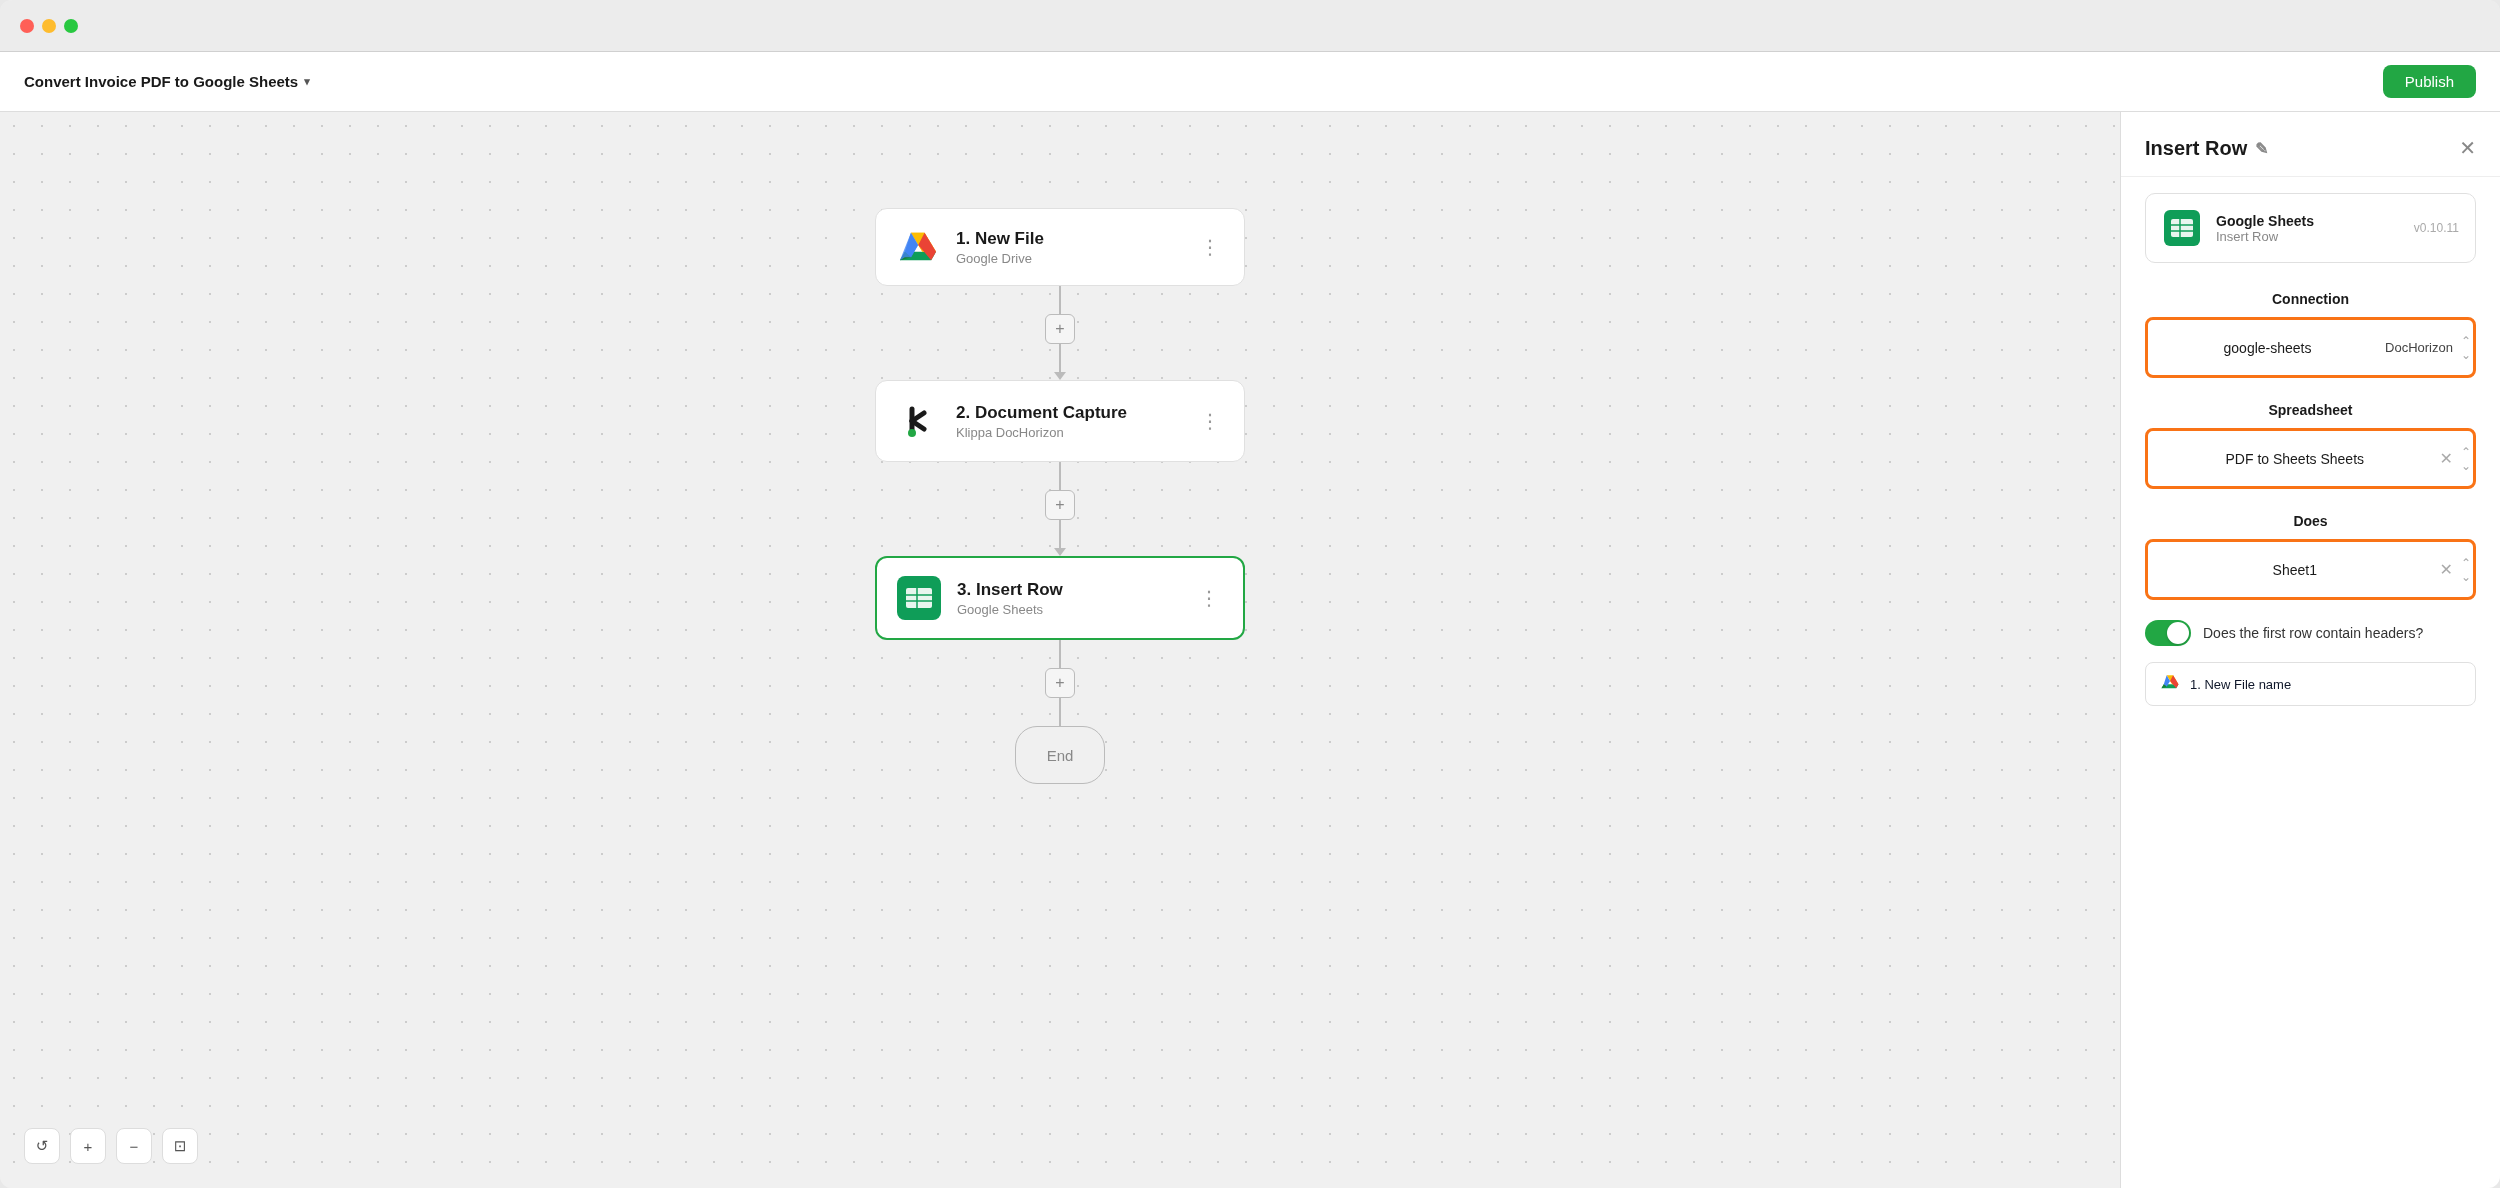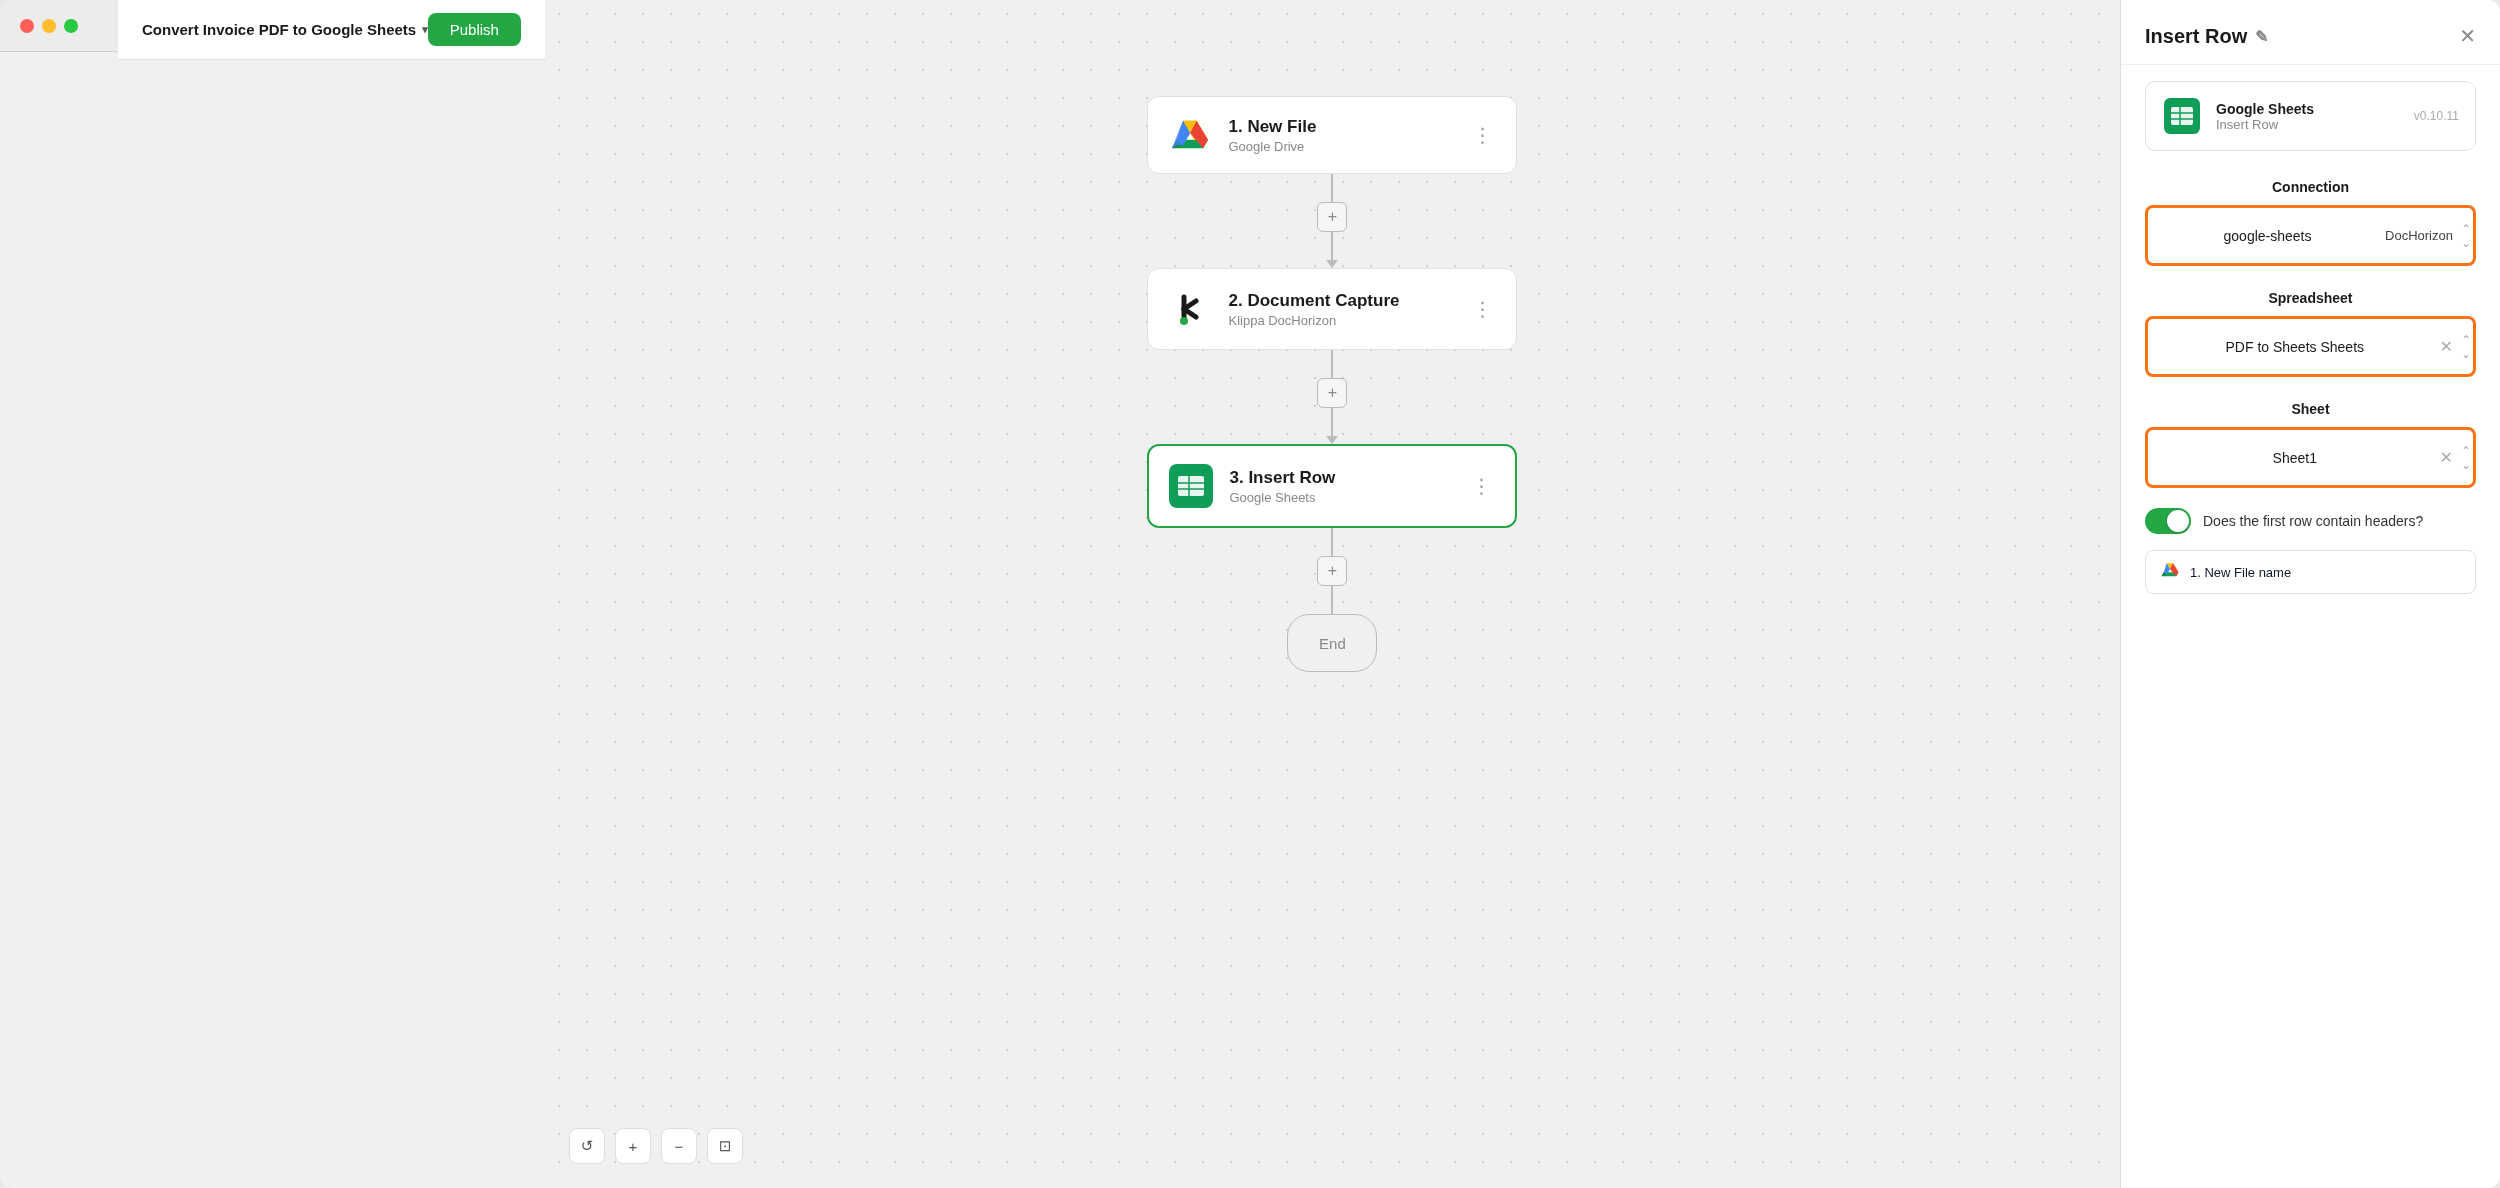--- a/index.html
+++ b/index.html
@@ -11,21 +11,21 @@
       overflow: hidden;
     }
 
     .window {
       width: 2500px;
       height: 1188px;
       background: #f0f0f0;
       border-radius: 12px;
       overflow: hidden;
       display: flex;
-      flex-direction: row;
+      flex-direction: column;
     }
 
     .title-bar {
       height: 52px;
       background: #ececec;
       display: flex;
       align-items: center;
       padding: 0 20px;
       border-bottom: 1px solid #d0d0d0;
       flex-shrink: 0;
@@ -602,21 +602,21 @@
         <div class="field-row">
           <span class="field-value">PDF to Sheets Sheets</span>
           <div class="field-actions">
             <span class="field-clear">✕</span>
             <span class="field-expand">⌃<br>⌄</span>
           </div>
         </div>
       </div>
 
       <div class="panel-section">
-        <div class="section-label">Sheet</div>
+        <div class="section-label">Does</div>
         <div class="field-row">
           <span class="field-value">Sheet1</span>
           <div class="field-actions">
             <span class="field-clear">✕</span>
             <span class="field-expand">⌃<br>⌄</span>
           </div>
         </div>
       </div>
 
       <div class="toggle-row">

